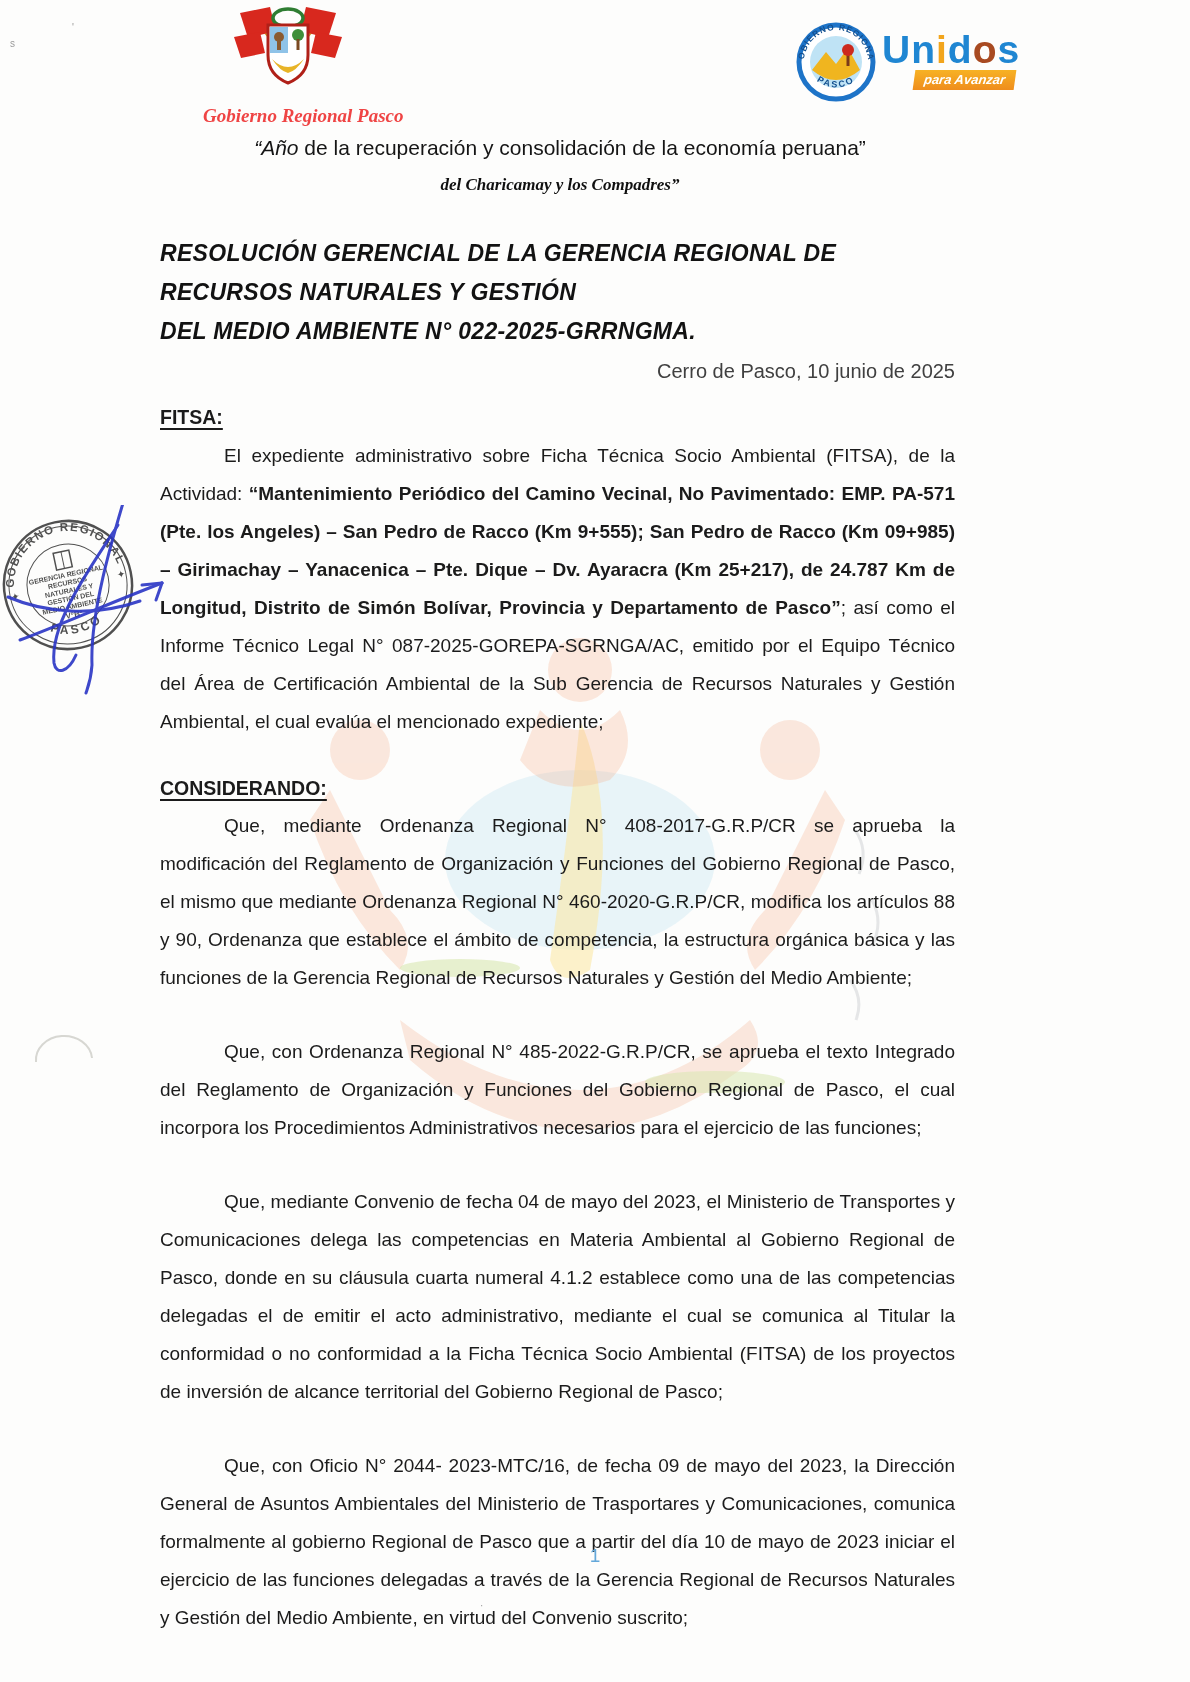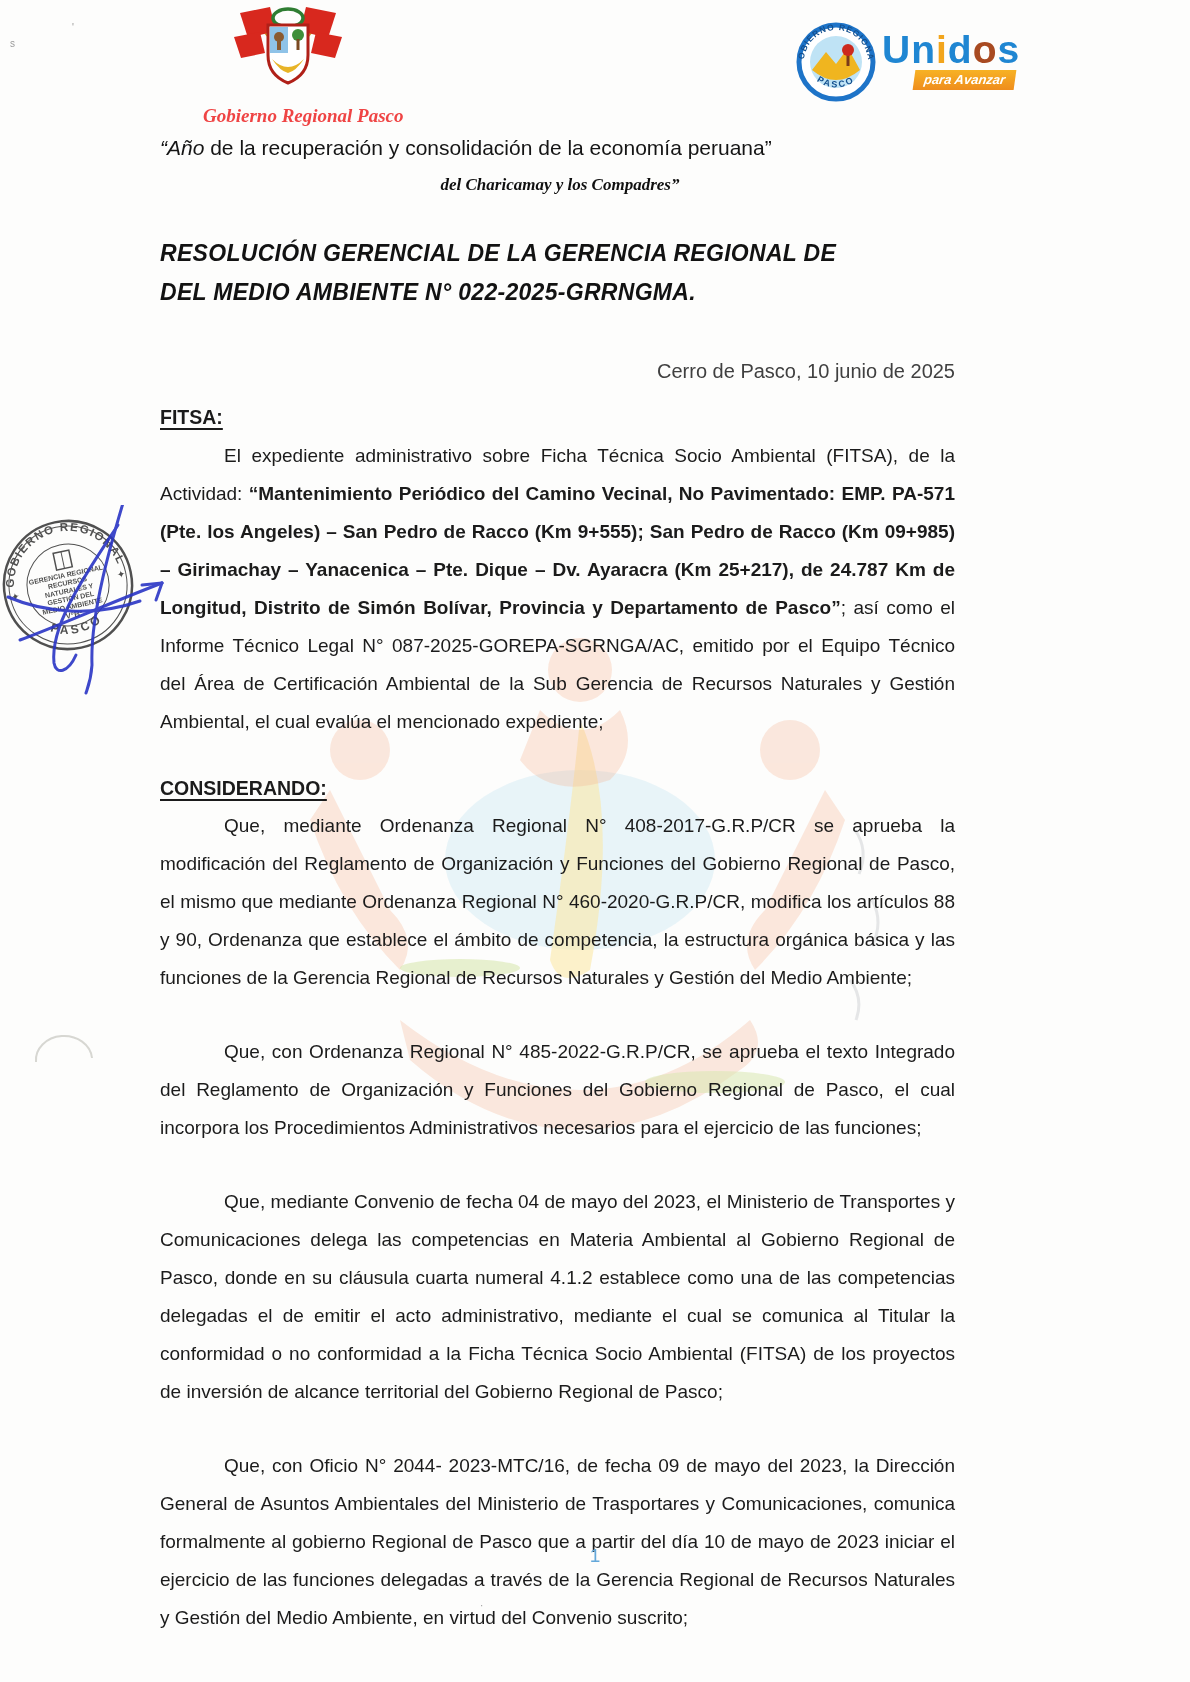--- a/index.html
+++ b/index.html
@@ -29,21 +29,21 @@
   }
   .brand-badge{
     position:absolute;left:118px;top:50px;
     background:linear-gradient(180deg,#f7b224,#ef8d1c);
     color:#fff;font-style:italic;font-weight:bold;
     font-size:13px;padding:2px 10px 3px 10px;
     transform:skewX(-8deg);white-space:nowrap;
   }
   
   .motto1{
-    position:absolute;left:160px;top:136px;width:800px;text-align:left;
+    position:absolute;left:160px;top:136px;width:800px;text-align:center;
     font-size:21px;color:#151515;
   }
   .motto2{
     position:absolute;left:160px;top:170px;width:800px;text-align:center;
     font-family:"Liberation Serif",serif;font-weight:bold;font-style:italic;
     font-size:17px;line-height:29px;color:#101010;
   }
   .doc-title{
     position:absolute;left:160px;top:234px;width:800px;text-align:left;
     font-weight:bold;font-style:italic;
@@ -149,20 +149,21 @@
     <div class="brand-badge">para Avanzar</div>
   </div>
 
   <div class="motto1"><span style="font-style: italic;">“Año</span><span> de la recuperación y consolidación de la economía peruana”</span></div>
   <div class="motto2">
     <div>del Charicamay y los Compadres”</div>
   </div>
 
   <div class="doc-title">
     <div>RESOLUCIÓN GERENCIAL DE LA GERENCIA REGIONAL DE</div>
+    <div>RECURSOS NATURALES Y GESTIÓN</div>
     <div>DEL MEDIO AMBIENTE N° 022-2025-GRRNGMA.</div>
   </div>
 
   <div class="dateline">Cerro de Pasco, 10 junio de 2025</div>
 
   <div class="content">
     <span class="sec-label">FITSA:</span>
     <p class="p-visto"><span>El expediente administrativo sobre Ficha Técnica Socio Ambiental (FITSA), de la Actividad: </span><span style="font-weight: bold;">“Mantenimiento Periódico del Camino Vecinal, No Pavimentado: EMP. PA-571 (Pte. los Angeles) – San Pedro de Racco (Km 9+555); San Pedro de Racco (Km 09+985) – Girimachay – Yanacenica – Pte. Dique – Dv. Ayaracra (Km 25+217), de 24.787 Km de Longitud, Distrito de Simón Bolívar, Provincia y Departamento de Pasco”</span><span>; así como el Informe Técnico Legal N° 087-2025-GOREPA-SGRNGA/AC, emitido por el Equipo Técnico del Área de Certificación Ambiental de la Sub Gerencia de Recursos Naturales y Gestión Ambiental, el cual evalúa el mencionado expediente;</span></p>
 
     <span class="sec-label lbl-considerando">CONSIDERANDO:</span>

